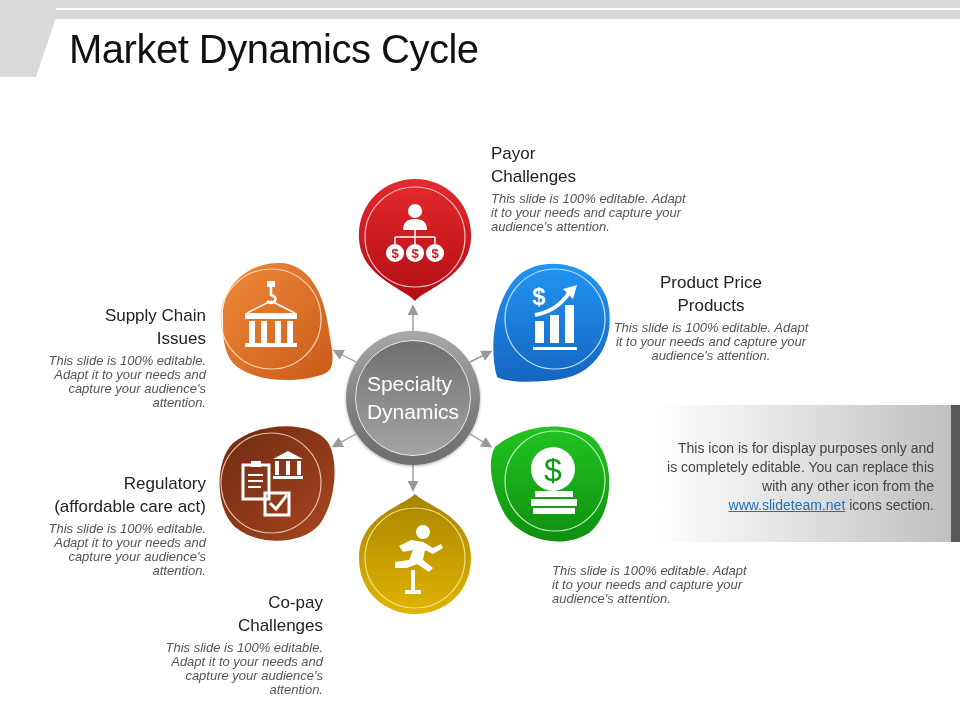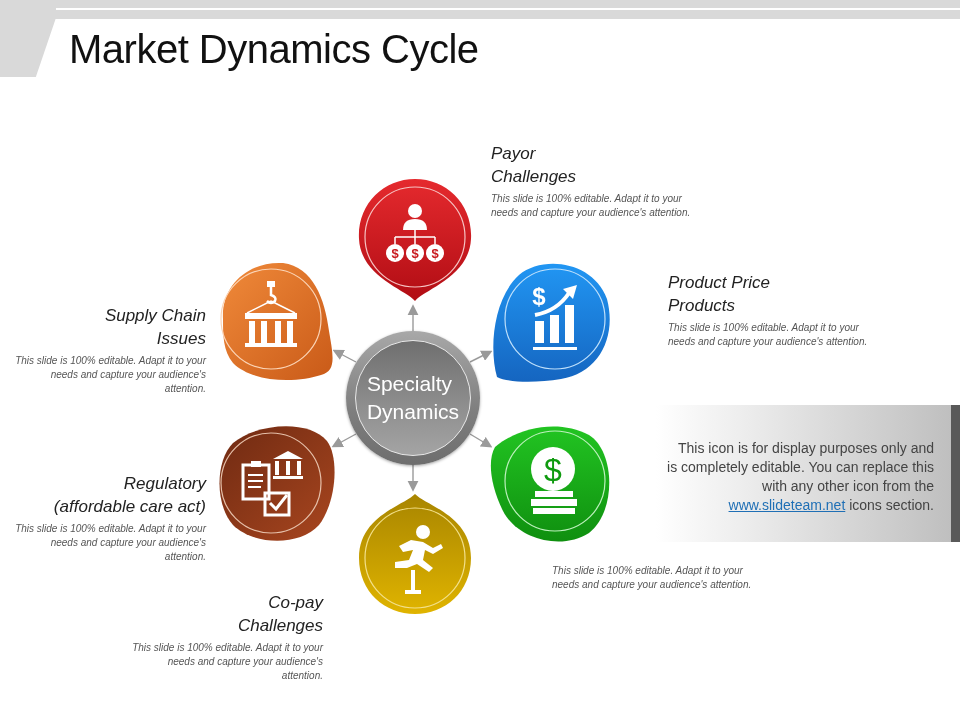--- a/index.html
+++ b/index.html
@@ -21,22 +21,22 @@
             box-shadow: 0 1px 3px rgba(0,0,0,0.35); }
   .center-inner { position:absolute; left:9px; top:9px; width:116px; height:116px; border-radius:50%;
             border:1.5px solid #e8e8e8;
             background:linear-gradient(180deg,#6f6f6f 0%,#8d8d8d 55%,#a4a4a4 100%);
             display:flex; align-items:center; justify-content:center; text-align:left; }
   .center-text { color:#fff; font-size:21px; line-height:28px; }
 
   .arrows { position:absolute; left:0; top:0; width:960px; height:720px; pointer-events:none; }
 
   .label { position:absolute; }
-  .label .h { font-size:17px; line-height:23px; color:#222;font-style:italic; }
-  .label .d { font-size:10px; line-height:14px; color:#555; font-style:italic; margin-top:4px; }
+  .label .h { font-size:17px; line-height:23px; color:#222; }
+  .label .d { font-size:13px; line-height:14px; color:#555; font-style:italic; margin-top:4px; }
   .label.right { text-align:right;margin-top:33px; }
 
   .callout { position:absolute; left:656px; top:405px; width:304px; height:137px;
              background:linear-gradient(90deg,#ffffff 0%,#e9e9e9 35%,#bdbdbd 100%); }
   .callout-bar { position:absolute; right:0; top:0; width:9px; height:100%; background:#595959; }
   .callout-text { position:absolute; right:26px; top:34px; width:270px; text-align:right;
                   font-size:14px; line-height:19px; color:#444;margin-left:30px; }
   .callout-text a { color:#1f6fb5; text-decoration:underline; }
 </style>
 </head>
@@ -208,21 +208,21 @@
       <div>Dynamics</div>
     </div>
   </div>
 </div>
 
 <div class="label" style="left:491px;top:142px;width:200px;">
   <div class="h"><span>Payor</span><br><span>Challenges</span></div>
   <div class="d">This slide is 100% editable. Adapt it to your needs and capture your audience's attention.</div>
 </div>
 
-<div class="label" style="left:668px;top:271px;width:200px;">
+<div class="label" style="left:611px;top:271px;width:200px;text-align:center;">
   <div class="h"><span>Product Price</span><br><span>Products</span></div>
   <div class="d">This slide is 100% editable. Adapt it to your needs and capture your audience's attention.</div>
 </div>
 
 <div class="label" style="left:552px;top:560px;width:200px;">
   <div class="d">This slide is 100% editable. Adapt it to your needs and capture your audience's attention.</div>
 </div>
 
 <div class="label right" style="left:130px;top:558px;width:193px;">
   <div class="h"><span>Co-pay</span><br><span>Challenges</span></div>

